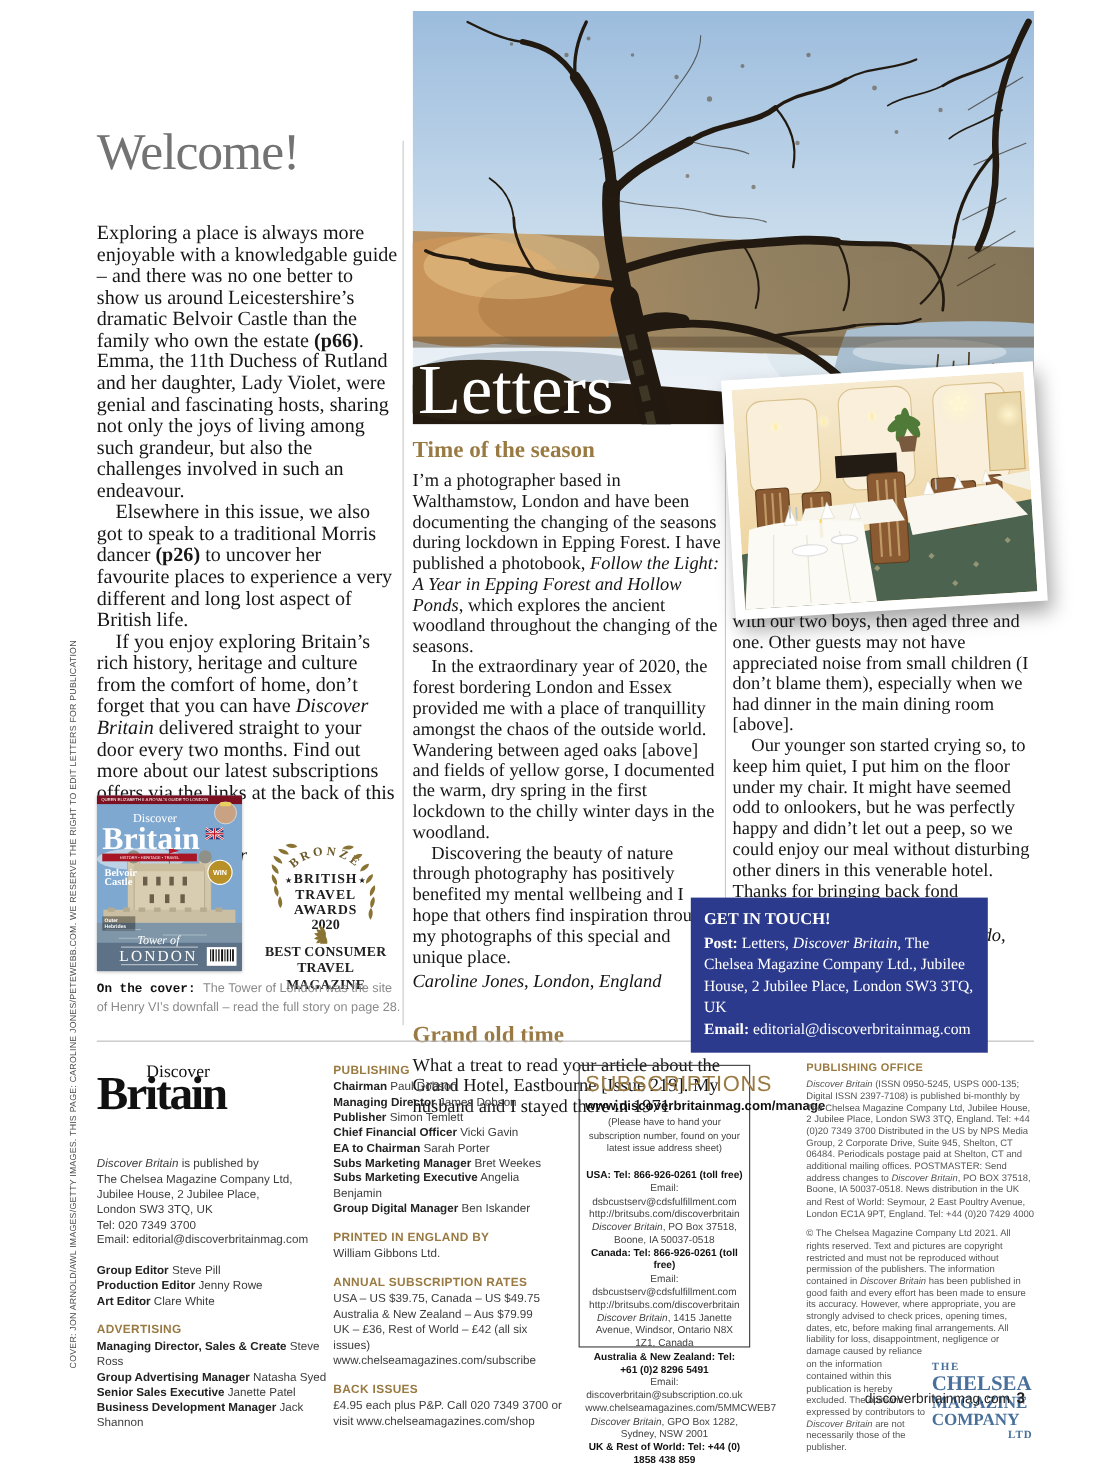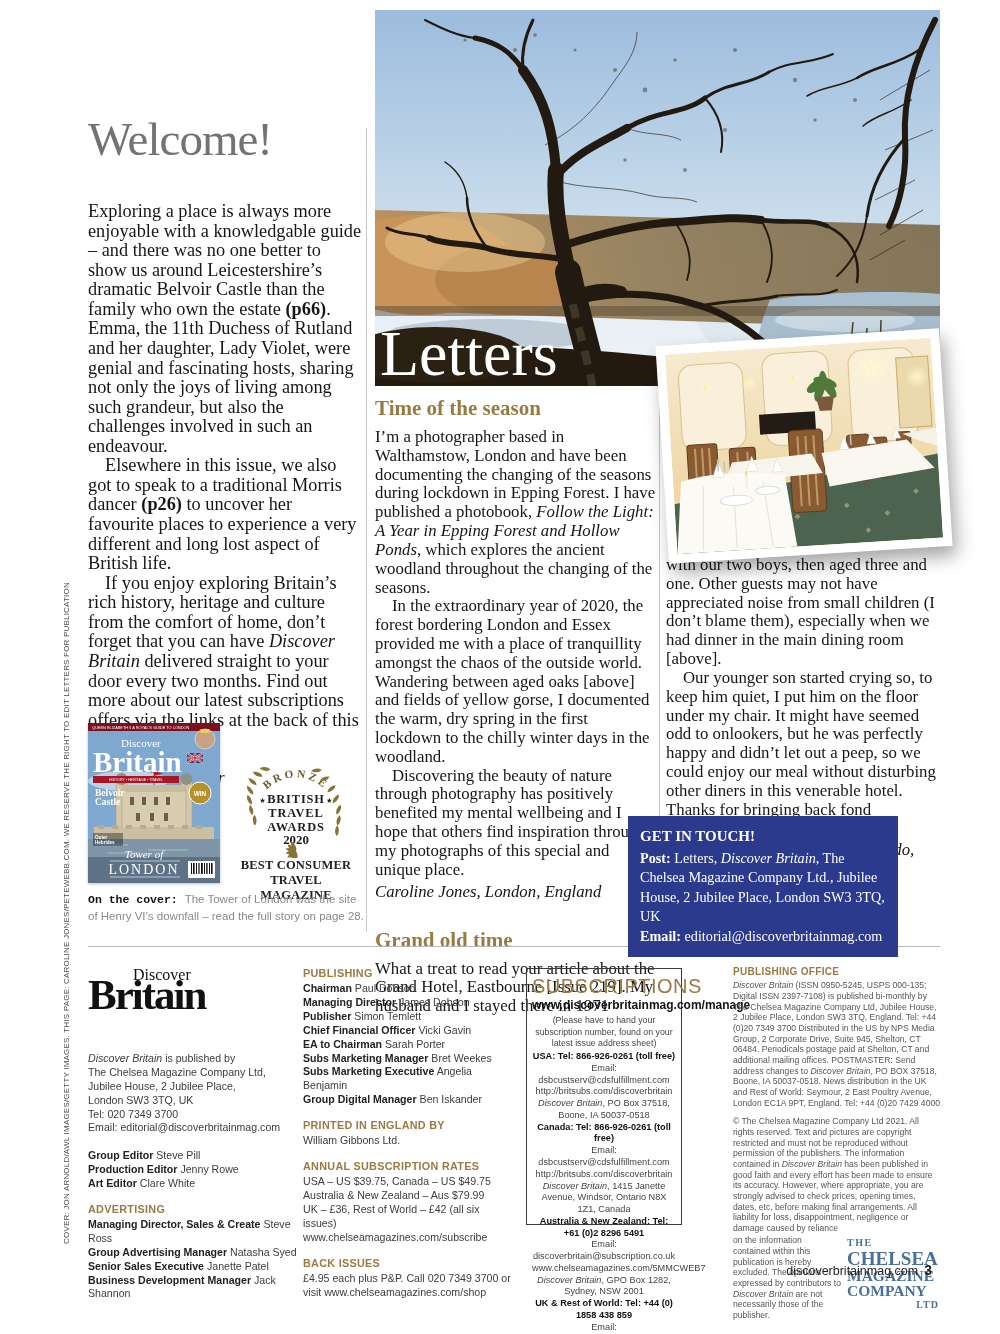--- a/index.html
+++ b/index.html
@@ -76,21 +76,21 @@
   .bbm-small{position:absolute;left:45px;top:0;font:400 16px "Liberation Serif",serif}
   .bbm-main{position:absolute;left:0;top:7px;font:700 43px/1 "Liberation Serif",serif;letter-spacing:-2px}
   .pubinfo{margin-top:20px}
   .staff{margin-top:14px}
 
   
   .subs-box{position:absolute;left:526px;top:968px;width:156px;height:257px;border:1.5px solid #3a3a3a;
      padding:7px 5px;text-align:center;font-family:"Liberation Sans",sans-serif;font-size:9.2px;line-height:1.28;color:#444}
   .subs-title{font-size:20px;letter-spacing:.5px;color:var(--gold);line-height:1.05}
   .subs-url{font-weight:700;font-size:12px;color:#111;margin:1px 0 2px}
-  .subs-note{font-size:8.8px;margin-bottom:2px}
+  .subs-note{font-size:8.8px;margin-bottom:14px}
   .region-label{font-weight:700;color:#111}
   .bcol4 p{margin-bottom:8px}
   .p2tail{display:flex;gap:6px}
   .p2tail .tail-text{width:108px}
   .chelsea{color:var(--chelsea_blue);font-family:"Liberation Serif",serif;font-weight:700;width:92px;margin-top:2px}
   .ch1{font-size:10px;letter-spacing:1.5px}
   .ch2{font-size:19px;line-height:.95}
   .ch3{font-size:15.5px;line-height:1}
   .ch4{font-size:15.5px;line-height:1}
   .ch5{font-size:10px;text-align:right;letter-spacing:1px}

